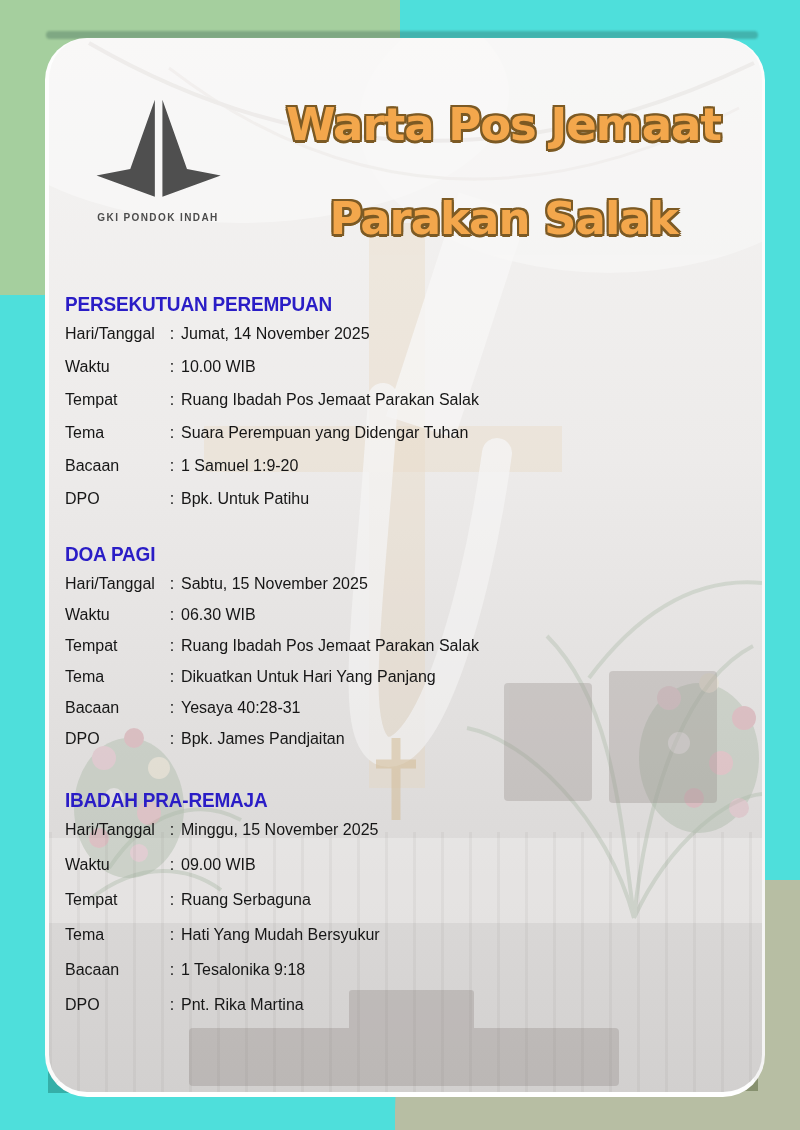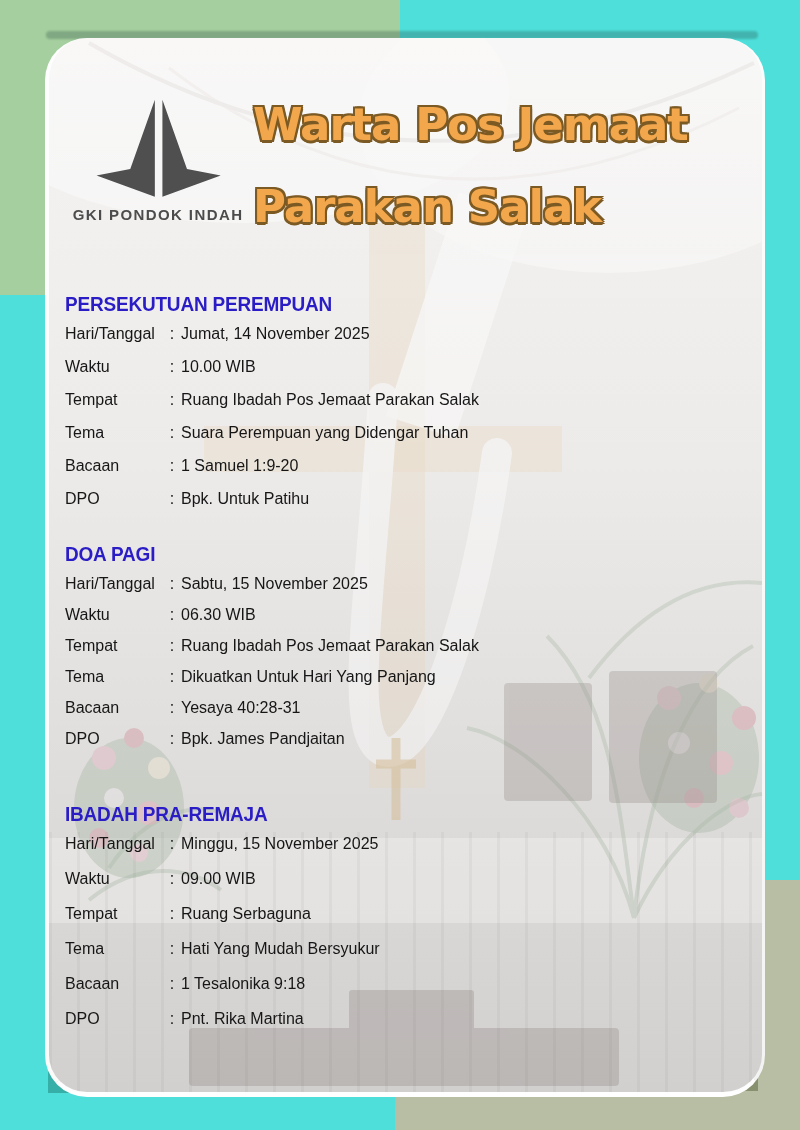--- a/index.html
+++ b/index.html
@@ -26,41 +26,41 @@
     border-right:3px solid rgba(255,255,255,.75);
     border-bottom:5px solid rgba(255,255,255,.95);
     background:linear-gradient(180deg,#F5F4F3 0%,#EDEBEA 40%,#DDDBDA 75%,#D2D0CF 100%);}
   .photo{position:absolute;left:0;top:0;width:713px;height:1054px;opacity:.5;}
   .folds{position:absolute;left:0;bottom:0;width:713px;height:260px;
     background:repeating-linear-gradient(90deg,rgba(110,105,100,.07) 0 3px,rgba(0,0,0,0) 3px 28px);}
 
   
   .header{position:absolute;left:14px;top:52px;right:8px;display:flex;align-items:flex-start;}
   .logo{width:190px;display:flex;flex-direction:column;align-items:center;margin-top:6px;}
-  .logo-text{margin-top:6px;font-size:15px;font-weight:bold;color:var(--logo-gray,#4C4C4C);
+  .logo-text{margin-top:12px;font-size:10px;font-weight:bold;color:var(--logo-gray,#4C4C4C);
     letter-spacing:1.4px;white-space:nowrap;}
-  .title{flex:1;text-align:left;padding-top:2px;}
+  .title{flex:1;text-align:center;padding-top:2px;}
   .title-line{font-family:"DejaVu Sans",sans-serif;font-weight:bold;font-size:45px;line-height:66px;
     color:var(--title-orange,#F3A74C);letter-spacing:-1px;
     text-shadow:-2px -2px 0 var(--title-outline,#7C5A24),2px -2px 0 var(--title-outline,#7C5A24),
       -2px 2px 0 var(--title-outline,#7C5A24),2px 2px 0 var(--title-outline,#7C5A24),
       -2px 0 0 var(--title-outline,#7C5A24),2px 0 0 var(--title-outline,#7C5A24),
       0 -2px 0 var(--title-outline,#7C5A24),0 3px 0 var(--title-outline,#7C5A24);}
-  .title-line2{margin-top:16px;}
+  .title-line2{margin-top:28px;}
 
   
   .content{position:absolute;left:16px;top:255px;right:16px;}
   .heading{font-size:19px;font-weight:bold;letter-spacing:-.2px;
     color:var(--heading-blue,#2A1DC6);margin:0 0 8px 0;transform:scaleY(1.06);transform-origin:left top;}
   .row{display:grid;grid-template-columns:98px 18px 1fr;font-size:16px;font-weight:normal;
     color:var(--text-dark,#161616);line-height:21px;}
   .sec1 .row{margin-bottom:12px;}
   .sec2{margin-top:34px;}
   .sec2 .row{margin-bottom:10px;}
-  .sec3{margin-top:54px;}
+  .sec3{margin-top:40px;}
   .sec3 .row{margin-bottom:14px;}
   .colon{text-align:center;}
 </style>
 </head>
 <body>
 
 <div class="page">
 
   <div class="blob-tl"></div>
   <div class="blob-br"></div>

